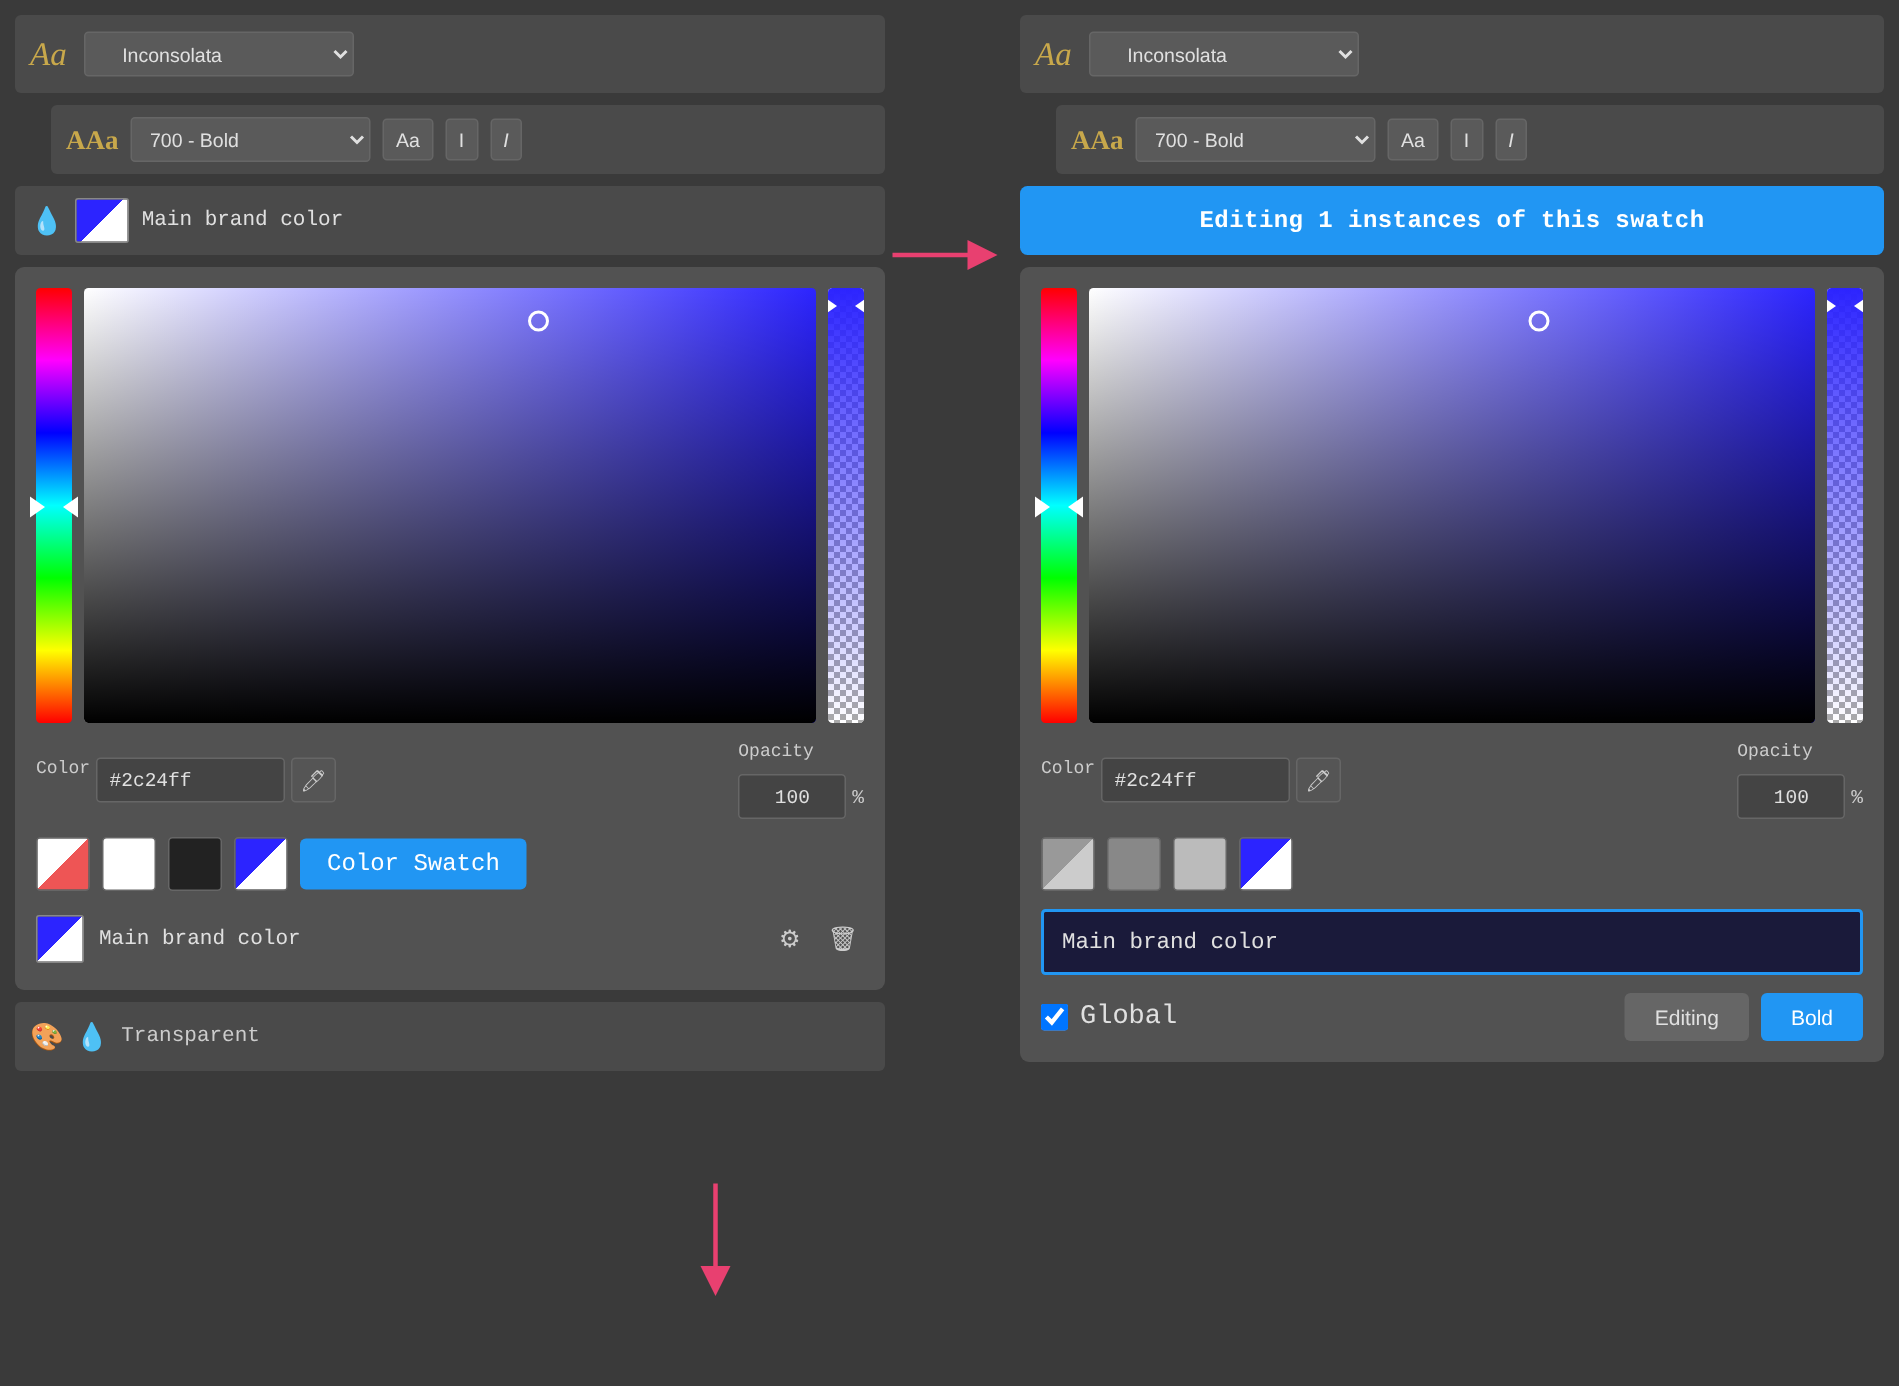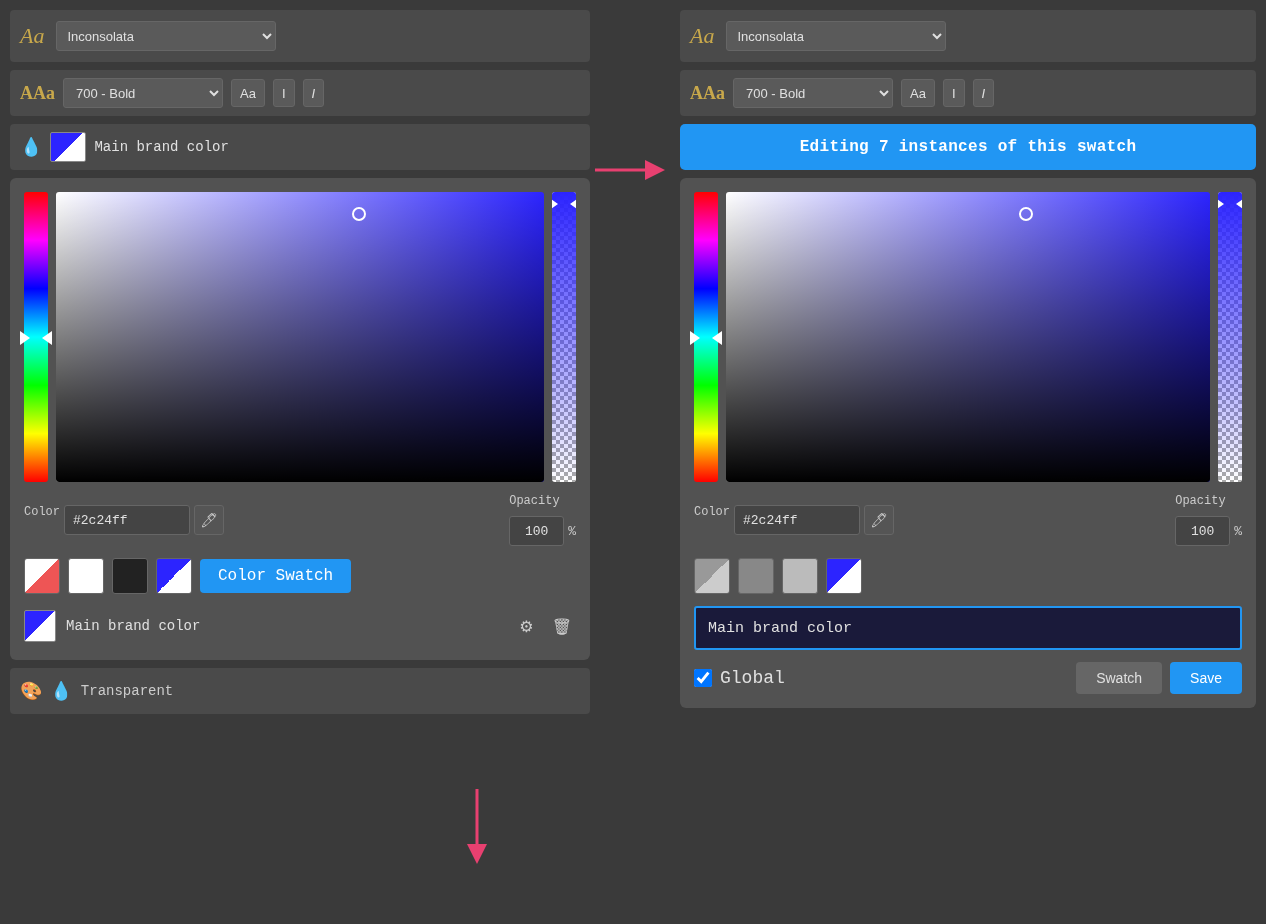--- a/index.html
+++ b/index.html
@@ -55,35 +55,36 @@
       font-style: italic;
       font-family: Georgia, serif;
       margin-right: 4px;
     }
 
     .font-select {
       background: #5a5a5a;
       border: 1px solid #666;
       color: #e0e0e0;
       border-radius: 3px;
-      padding: 4px 6px;
+      padding: 4px 20px;
       font-size: 13px;
       height: 30px;
-      width: 220px;
+      width: 180px;
       cursor: pointer;
     }
 
     .weight-row {
       display: flex;
       align-items: center;
       gap: 8px;
       background: #4a4a4a;
       border-radius: 4px;
       padding: 6px 10px;
       height: 46px;
+      margin-left: 24px;
     }
 
     .weight-icon {
       color: #c8a84b;
       font-size: 18px;
       font-weight: bold;
       font-family: Georgia, serif;
     }
 
     .weight-select {
@@ -339,21 +340,21 @@
       align-items: center;
     }
 
     .opacity-input {
       background: #444;
       border: 1px solid #666;
       color: #e0e0e0;
       padding: 4px 8px;
       font-size: 13px;
       border-radius: 3px;
-      width: 55px;
+      width: 72px;
       height: 30px;
       text-align: center;
       font-family: 'Courier New', monospace;
     }
 
     .opacity-percent {
       color: #ccc;
       font-size: 13px;
     }
 
@@ -655,21 +656,21 @@
     <div class="weight-row">
       <span class="weight-icon">AAa</span>
       <select class="weight-select">
         <option>700 - Bold</option>
       </select>
       <button class="style-btn">Aa</button>
       <button class="style-btn">I</button>
       <button class="style-btn" style="font-style:italic;">I</button>
     </div>
 
-    <div class="editing-banner">Editing 7 instances of this swatch</div>
+    <div class="editing-banner">Editing 1 instances of this swatch</div>
 
     <div class="right-color-picker">
       <div class="color-picker-main">
 
         <div class="hue-strip" style="height:290px;">
           <div class="hue-handle"></div>
           <div class="hue-handle-right"></div>
         </div>
 
         <div class="color-gradient" style="height:290px;">
@@ -707,22 +708,22 @@
         <div class="mini-swatch mini-swatch-grey2"></div>
         <div class="mini-swatch mini-swatch-grey3"></div>
         <div class="mini-swatch mini-swatch-blue2"></div>
       </div>
 
       <input type="text" class="swatch-name-input" value="Main brand color" style="">
 
       <div class="action-row">
         <input type="checkbox" class="global-checkbox" checked="" style="">
         <span class="global-label">Global</span>
-        <button class="cancel-btn">Swatch</button>
-        <button class="save-btn">Save</button>
+        <button class="cancel-btn">Editing</button>
+        <button class="save-btn">Bold</button>
       </div>
     </div>
 
   </div>
 </div>
 
 <svg style="position:absolute; left:462px; bottom:50px;" width="30" height="90" viewBox="0 0 30 90">
   <line x1="15" y1="5" x2="15" y2="70" stroke="#e84070" stroke-width="3"></line>
   <polygon points="5,60 15,80 25,60" fill="#e84070"></polygon>
 </svg>

